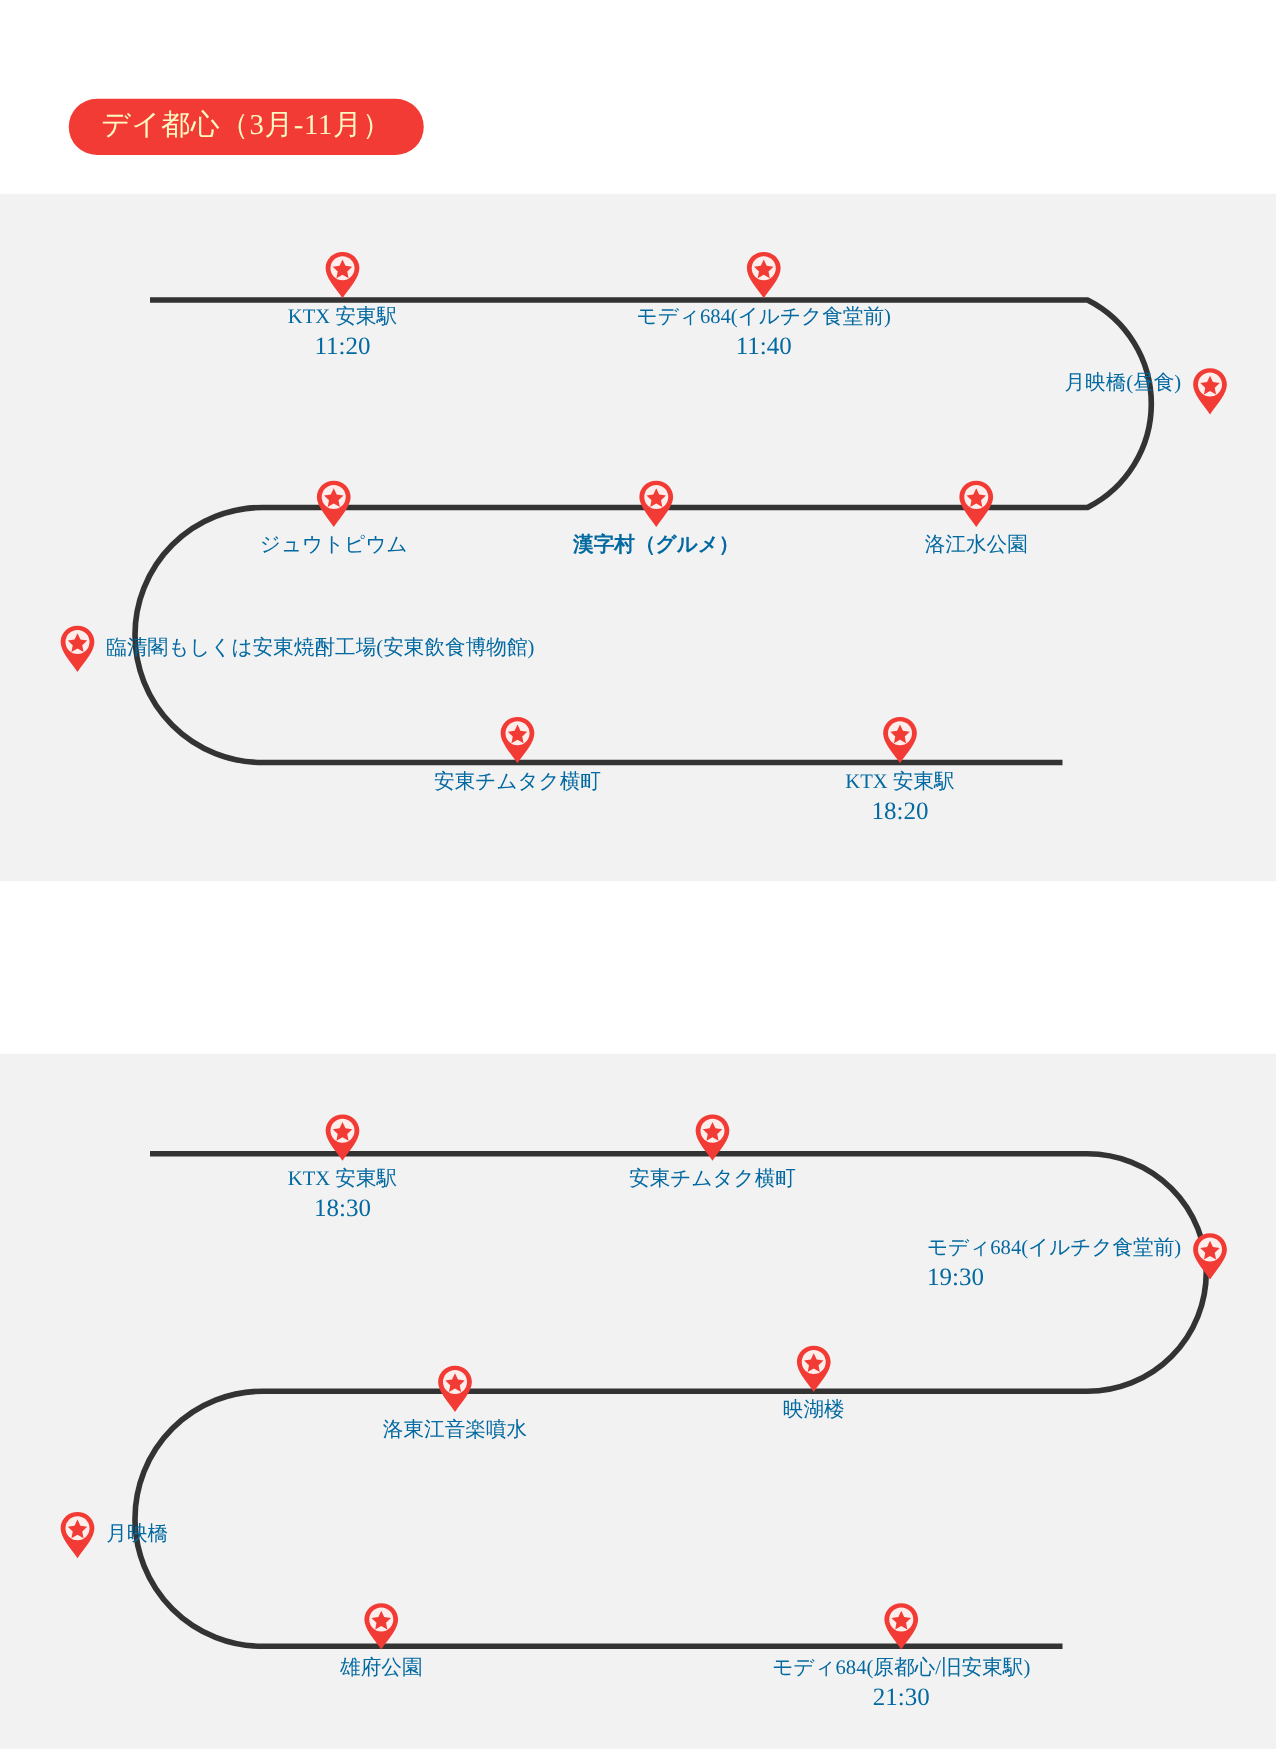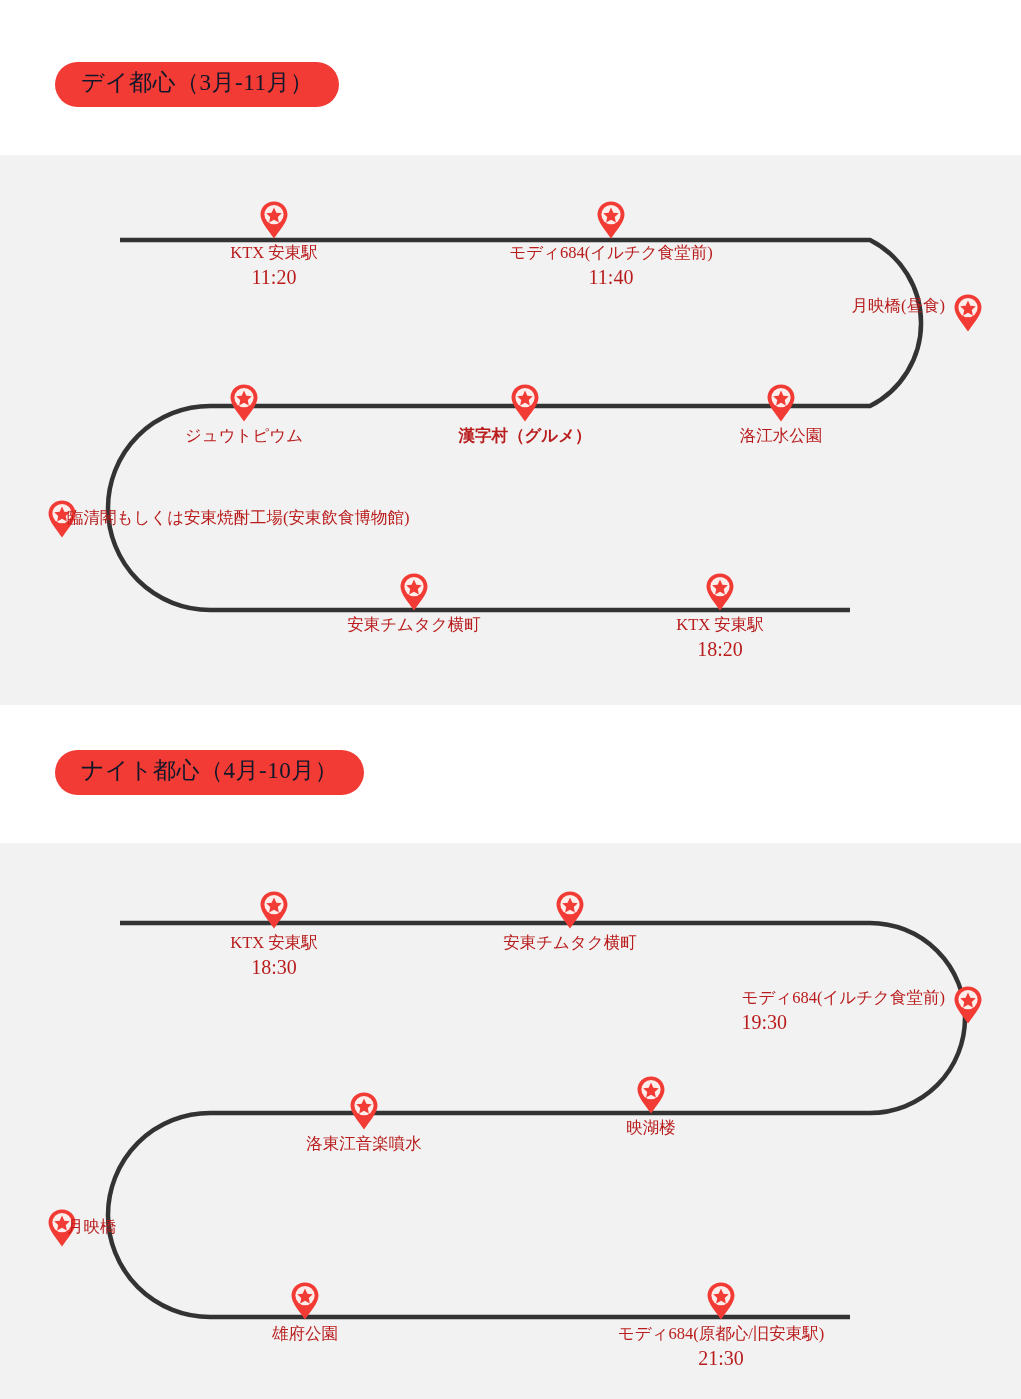--- a/index.html
+++ b/index.html
@@ -25,28 +25,29 @@
   
   .badge-row {
     position: absolute;
     left: 0;
     width: 100%;
   }
   .badge {
     display: inline-block;
     margin-left: 55px;
     background: #f23b34;
-    color: #0f172a;
+    color: #fef9c3;
     border-radius: 24px;
     padding: 7px 26px 9px 26px;
     font-size: 23px;
     line-height: 1.25;
     letter-spacing: 0.5px;
     white-space: nowrap;
     font-family: "Liberation Serif", "DejaVu Serif", serif;
+    margin-top: 17px;
   }
 
   
   .panel {
     position: absolute;
     left: 0;
     width: 1021px;
     background: #f2f2f2;
   }
   .panel svg.route {
@@ -72,35 +73,35 @@
   .pin svg { display: block; }
 
   .stop-label {
     position: absolute;
     left: 50%;
     transform: translateX(-50%);
     white-space: nowrap;
     text-align: center;
     font-size: 16.5px;
     line-height: 1.35;
-    color: #b91c1c;
+    color: #0369a1;
   }
   .stop-label .nm { display: block; }
   .stop-label .tm { display: block; font-size: 20px; }
 
   
   .stop.side-left .stop-label {
     left: auto;
     right: 38px;
     transform: none;
     text-align: left;
     top: 2px;
   }
   .stop.side-right .stop-label {
-    left: 20px;
+    left: 38px;
     transform: none;
     text-align: right;
     top: 8px;
   }
   .stop.below .stop-label { top: 42px; }
 </style>
 </head>
 <body>
 
 <div class="page">
@@ -114,23 +115,20 @@
 
       <path d="M 120 85
                L 870 85
                A 93 93 0 0 1 870 251
                L 210 251
                A 102 102 0 0 0 210 455
                L 850 455" fill="none" stroke="#333333" stroke-width="4.5" stroke-linecap="butt" stroke-linejoin="round"></path>
     </svg>
   </div>
 
-  <div class="badge-row" style="top:750px;">
-    <span class="badge">ナイト都心（4月-10月）</span>
-  </div>
 
   <div class="panel" id="panel2" style="top:843px;height:556px;">
     <svg class="route" viewBox="0 0 1021 556" preserveAspectRatio="none">
       <path d="M 120 80
                L 870 80
                A 95 95 0 0 1 870 270
                L 210 270
                A 102 102 0 0 0 210 474
                L 850 474" fill="none" stroke="#333333" stroke-width="4.5" stroke-linecap="butt" stroke-linejoin="round"></path>
     </svg>
@@ -168,21 +166,21 @@
           <svg width="30" height="40" viewBox="0 0 30 40" aria-hidden="true">
             <path d="M15 1.5 C7.3 1.5 1.5 7.4 1.5 14.6 C1.5 22 9.4 30.5 15 38.5 C20.6 30.5 28.5 22 28.5 14.6 C28.5 7.4 22.7 1.5 15 1.5 Z" fill="#f23b34"></path>
             <circle cx="15" cy="14.6" r="9.6" fill="#fdeeec"></circle>
             <path d="M15 7.6 L17.35 12.65 L22.8 13.35 L18.8 17.1 L19.85 22.5 L15 19.85 L10.15 22.5 L11.2 17.1 L7.2 13.35 L12.65 12.65 Z" fill="#f23b34"></path>
           </svg>
         </div>
         <div class="stop-label">
           <span class="nm">月映橋(昼食)</span>
         </div>
       </div>
-      <div class="stop below" style="left: 244px; top: 383px;">
+      <div class="stop below" style="left: 267px; top: 383px;">
         <div class="pin">
           <svg width="30" height="40" viewBox="0 0 30 40" aria-hidden="true">
             <path d="M15 1.5 C7.3 1.5 1.5 7.4 1.5 14.6 C1.5 22 9.4 30.5 15 38.5 C20.6 30.5 28.5 22 28.5 14.6 C28.5 7.4 22.7 1.5 15 1.5 Z" fill="#f23b34"></path>
             <circle cx="15" cy="14.6" r="9.6" fill="#fdeeec"></circle>
             <path d="M15 7.6 L17.35 12.65 L22.8 13.35 L18.8 17.1 L19.85 22.5 L15 19.85 L10.15 22.5 L11.2 17.1 L7.2 13.35 L12.65 12.65 Z" fill="#f23b34"></path>
           </svg>
         </div>
         <div class="stop-label">
           <span class="nm">ジュウトピウム</span>
         </div>

